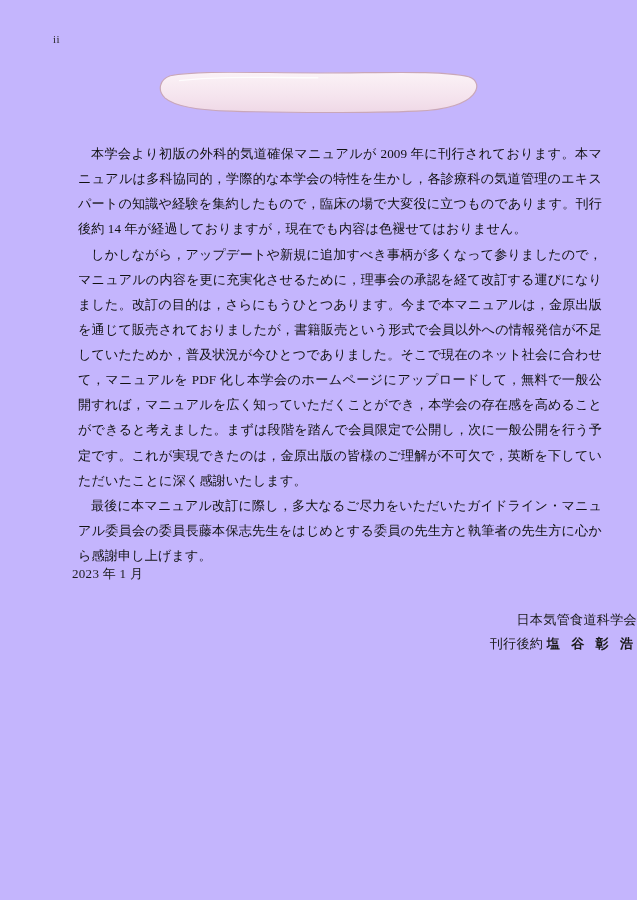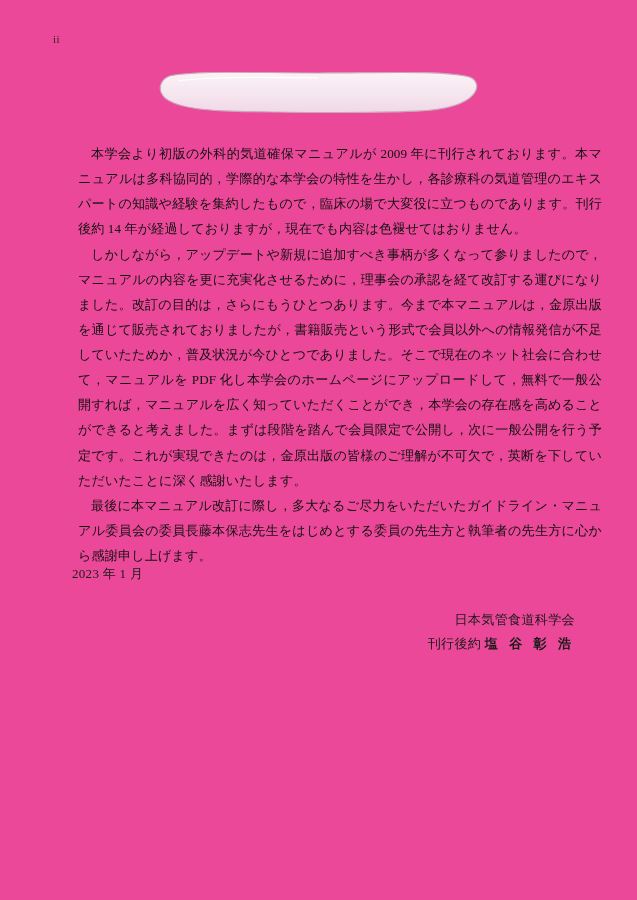--- a/index.html
+++ b/index.html
@@ -11,21 +11,21 @@
     width: 637px;
     height: 900px;
     font-family: "Liberation Serif", "DejaVu Serif", serif;
     color: #1a1a1a;
     position: relative;
     overflow: hidden;
   }
   .page {
     position: absolute;
     inset: 0;
-    background: #ec4899;
+    background: #c4b5fd;
   }
   .folio {
     position: absolute;
     top: 33px;
     left: 53px;
     font-size: 11px;
     color: #2a2a2a;
     letter-spacing: 0.5px;
   }
   .title-wrap {
@@ -79,21 +79,20 @@
     top: 565px;
     left: 72px;
     font-size: 13px;
     letter-spacing: 0.3px;
   }
   .sign-block {
     position: absolute;
     top: 608px;
     left: 0;
     width: 637px;
-    padding-right: 62px;
     box-sizing: border-box;
     text-align: right;
     font-size: 13.1px;
     line-height: 1.85;
   }
   .sign-org { letter-spacing: 0.3px; }
   .sign-name-row {
     display: block;
     letter-spacing: 0.3px;
   }

